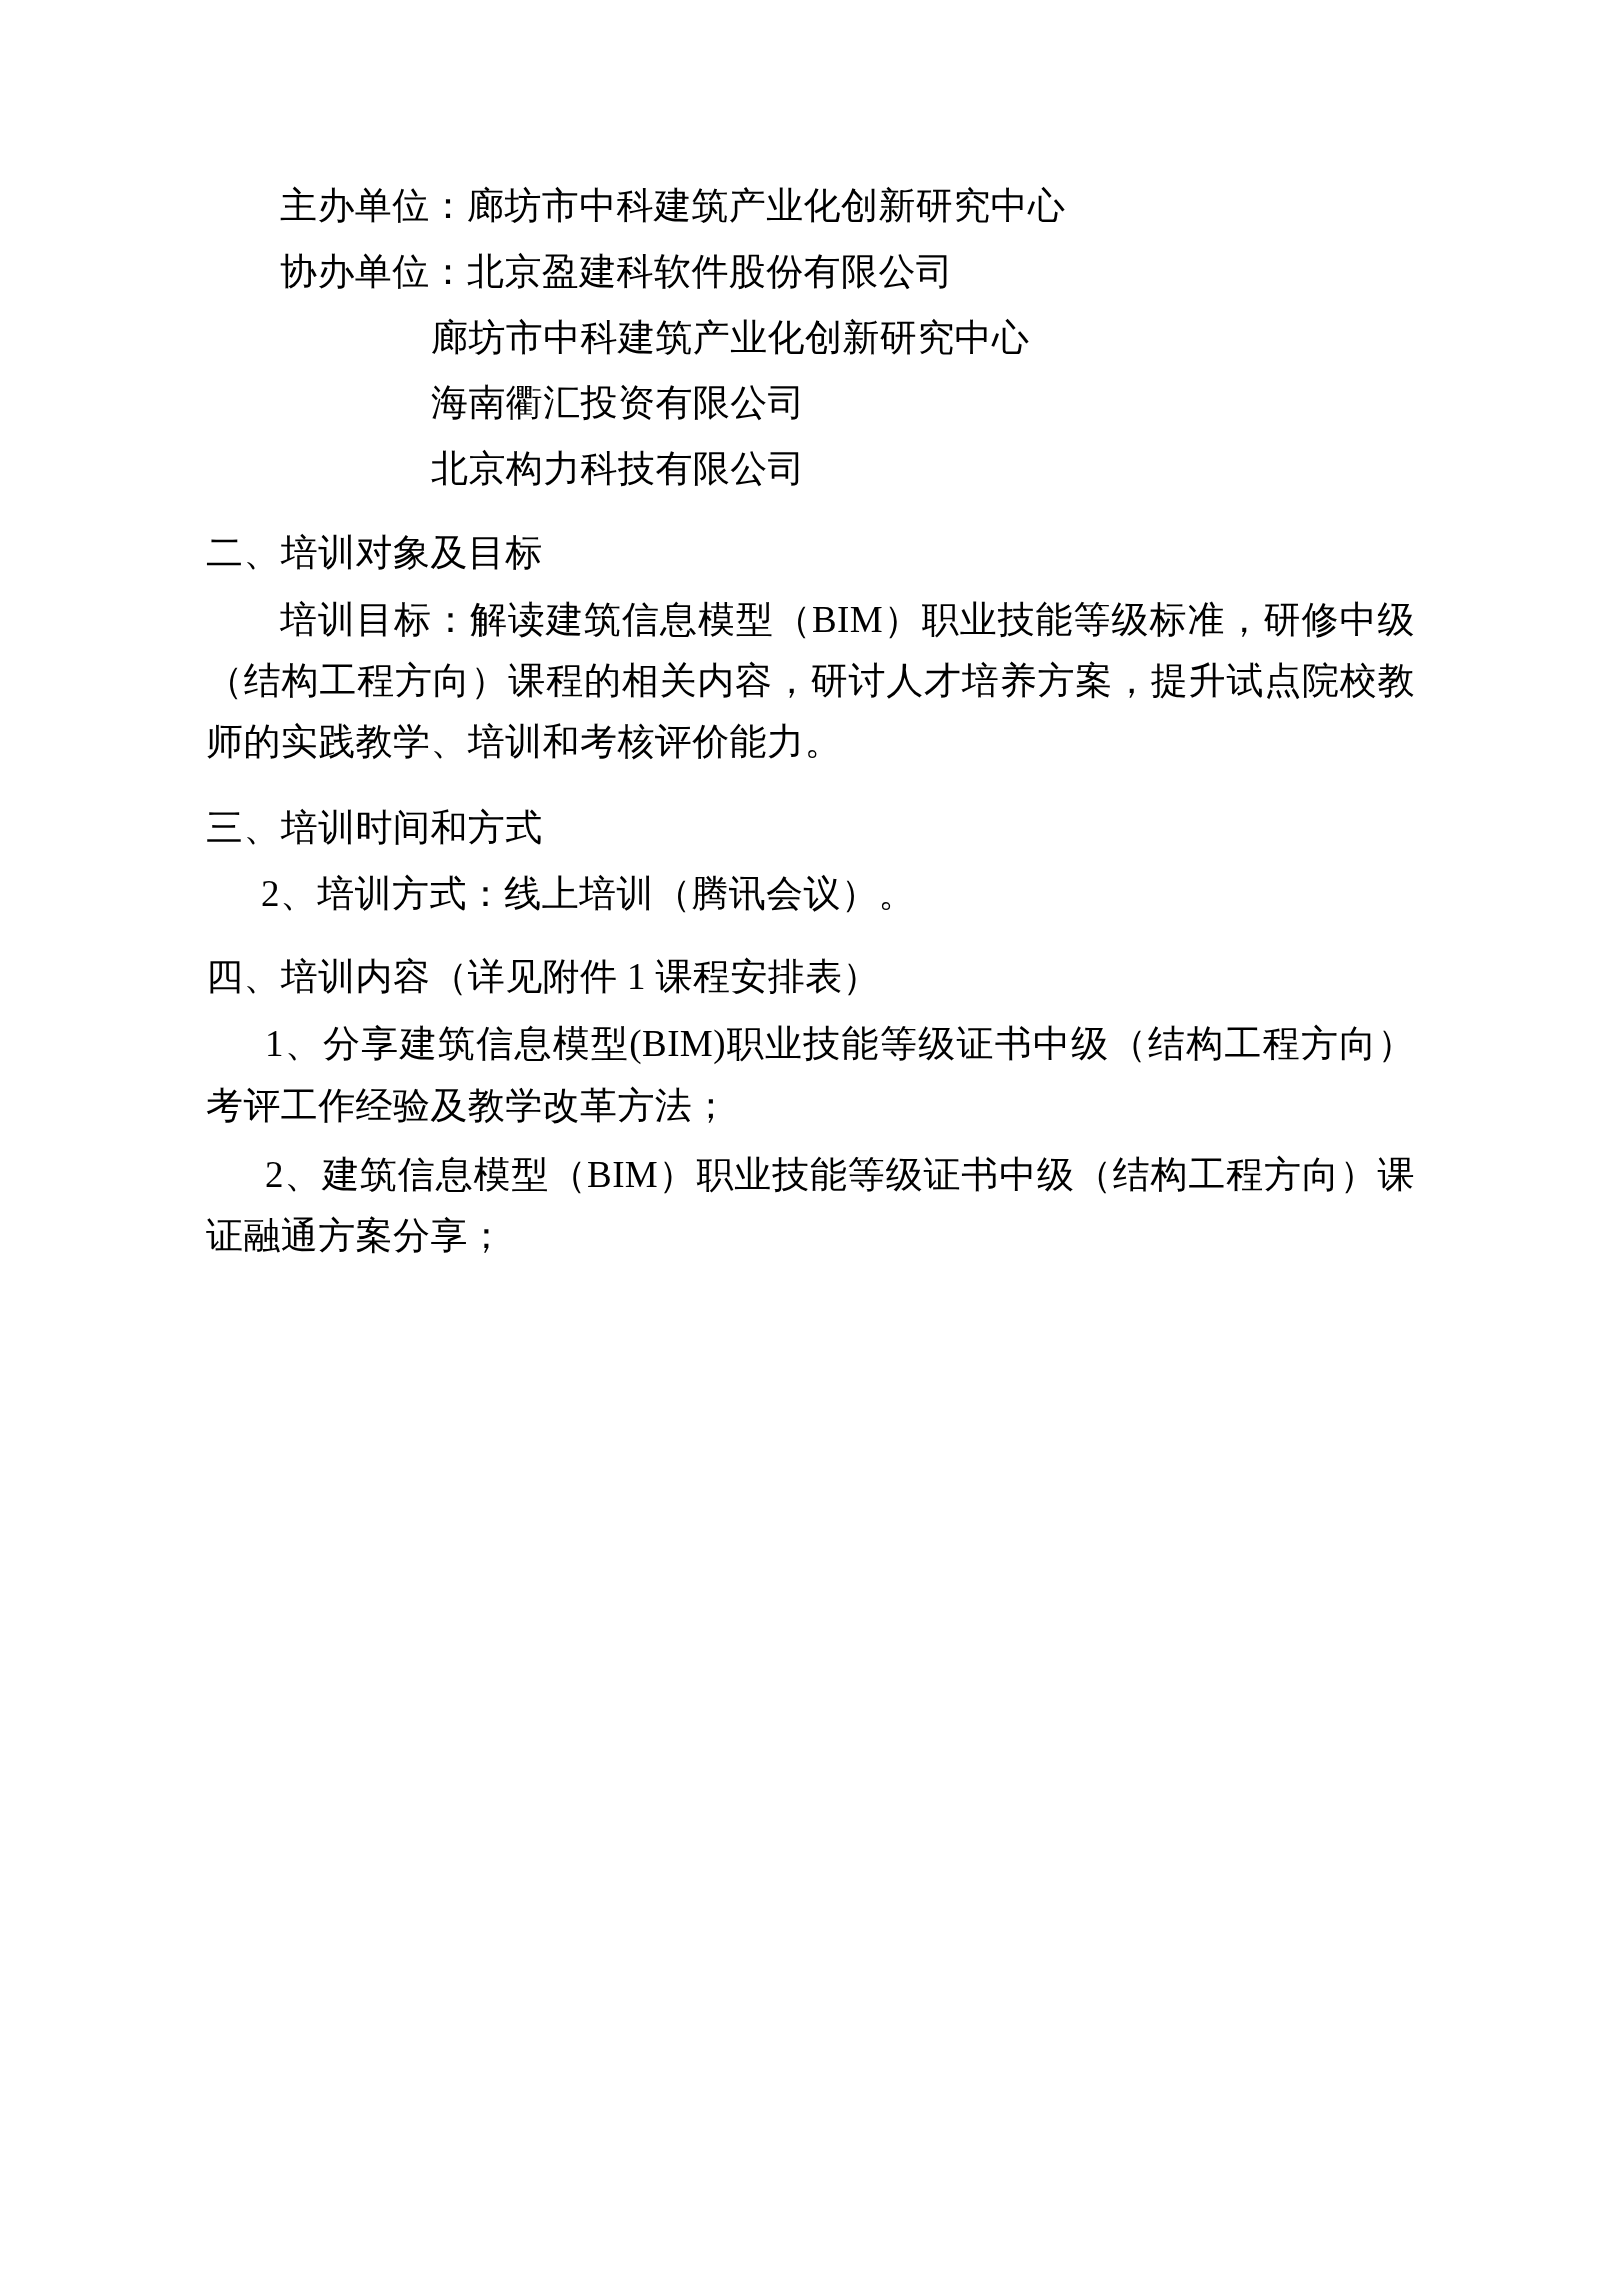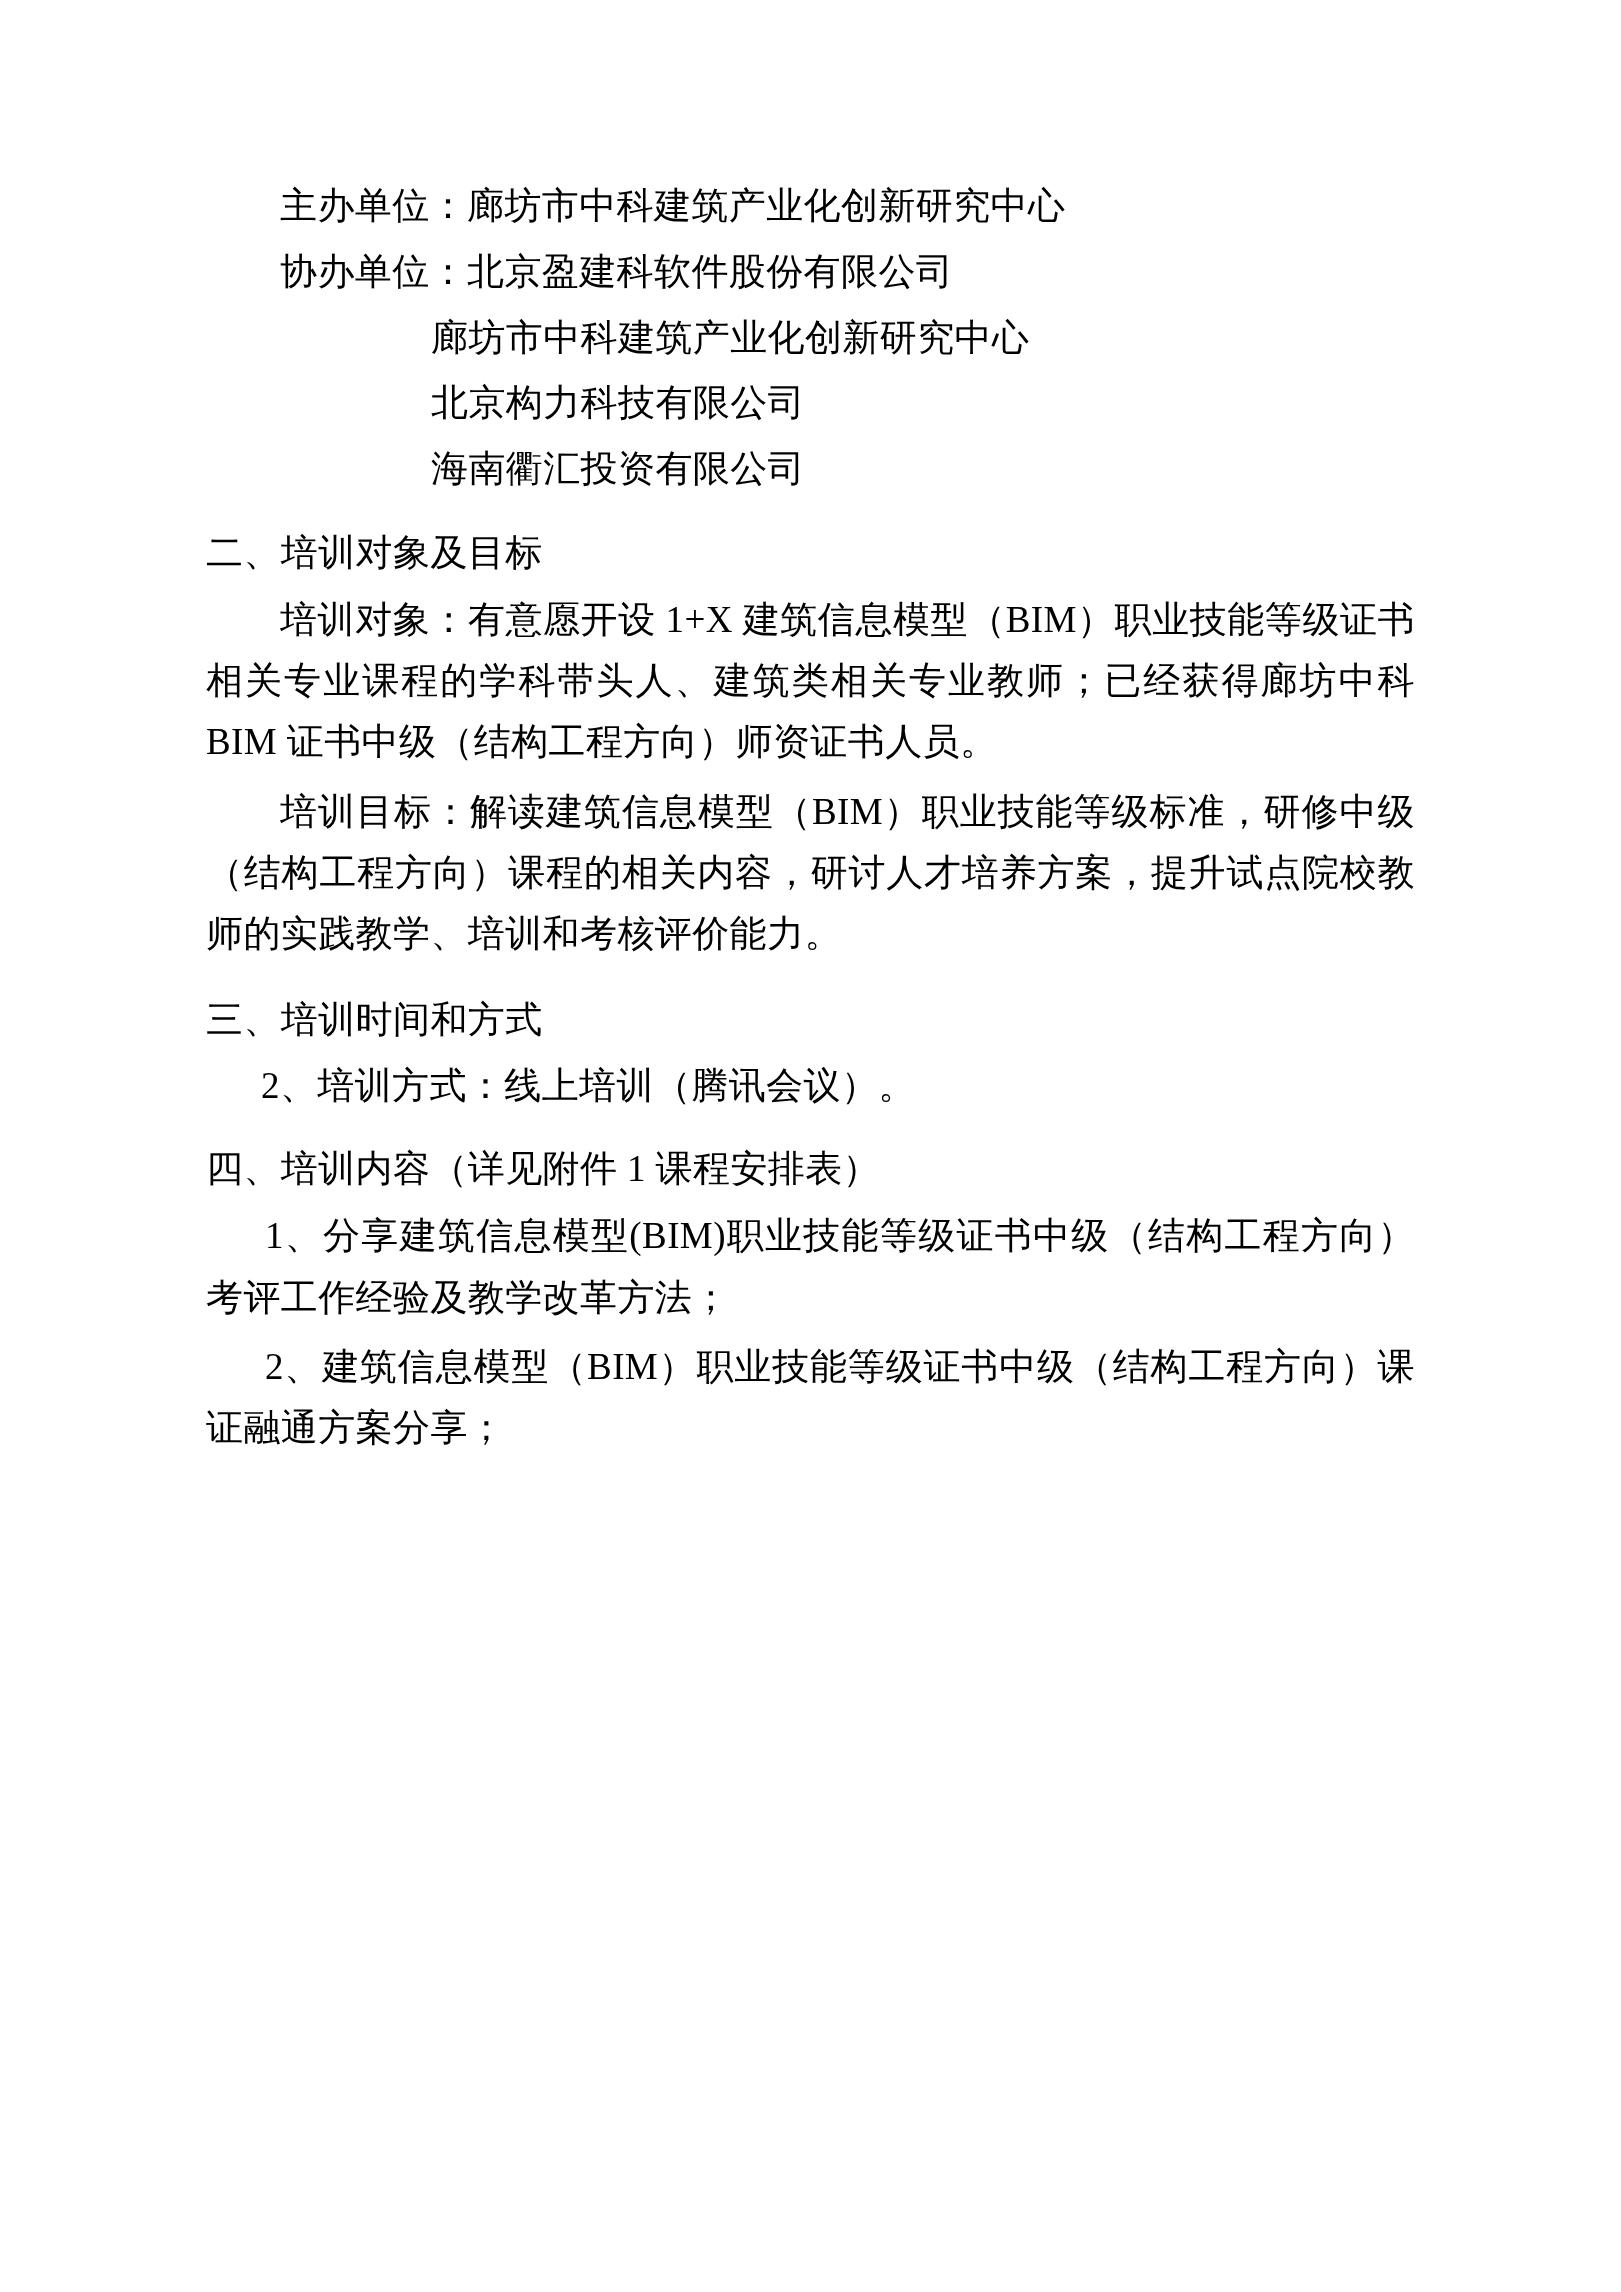--- a/index.html
+++ b/index.html
@@ -68,28 +68,27 @@
 <body>
 
 <div class="page">
   <div class="doc-body">
 
     <div class="p indent1">主办单位：廊坊市中科建筑产业化创新研究中心</div>
 
     <div class="p indent1">协办单位：北京盈建科软件股份有限公司</div>
 
     <div class="p indent-hang">廊坊市中科建筑产业化创新研究中心</div>
+    <div class="p indent-hang">海南衢汇投资有限公司</div>
     <div class="p indent-hang">北京构力科技有限公司</div>
-    <div class="p indent-hang">海南衢汇投资有限公司</div>
 
     <div class="spacer-sm"></div>
 
     <div class="p heading">二、培训对象及目标</div>
 
-    <div class="flow">培训对象：有意愿开设 1+X 建筑信息模型（BIM）职业技能等级证书相关专业课程的学科带头人、建筑类相关专业教师；已经获得廊坊中科 BIM 证书中级（结构工程方向）师资证书人员。</div>
 
     <div class="flow">培训目标：解读建筑信息模型（BIM）职业技能等级标准，研修中级（结构工程方向）课程的相关内容，研讨人才培养方案，提升试点院校教师的实践教学、培训和考核评价能力。</div>
 
     <div class="spacer-sm"></div>
 
     <div class="p heading">三、培训时间和方式</div>
 
     <div class="p num-item">2、培训方式：线上培训（腾讯会议）。</div>
 
     <div class="spacer-sm"></div>

